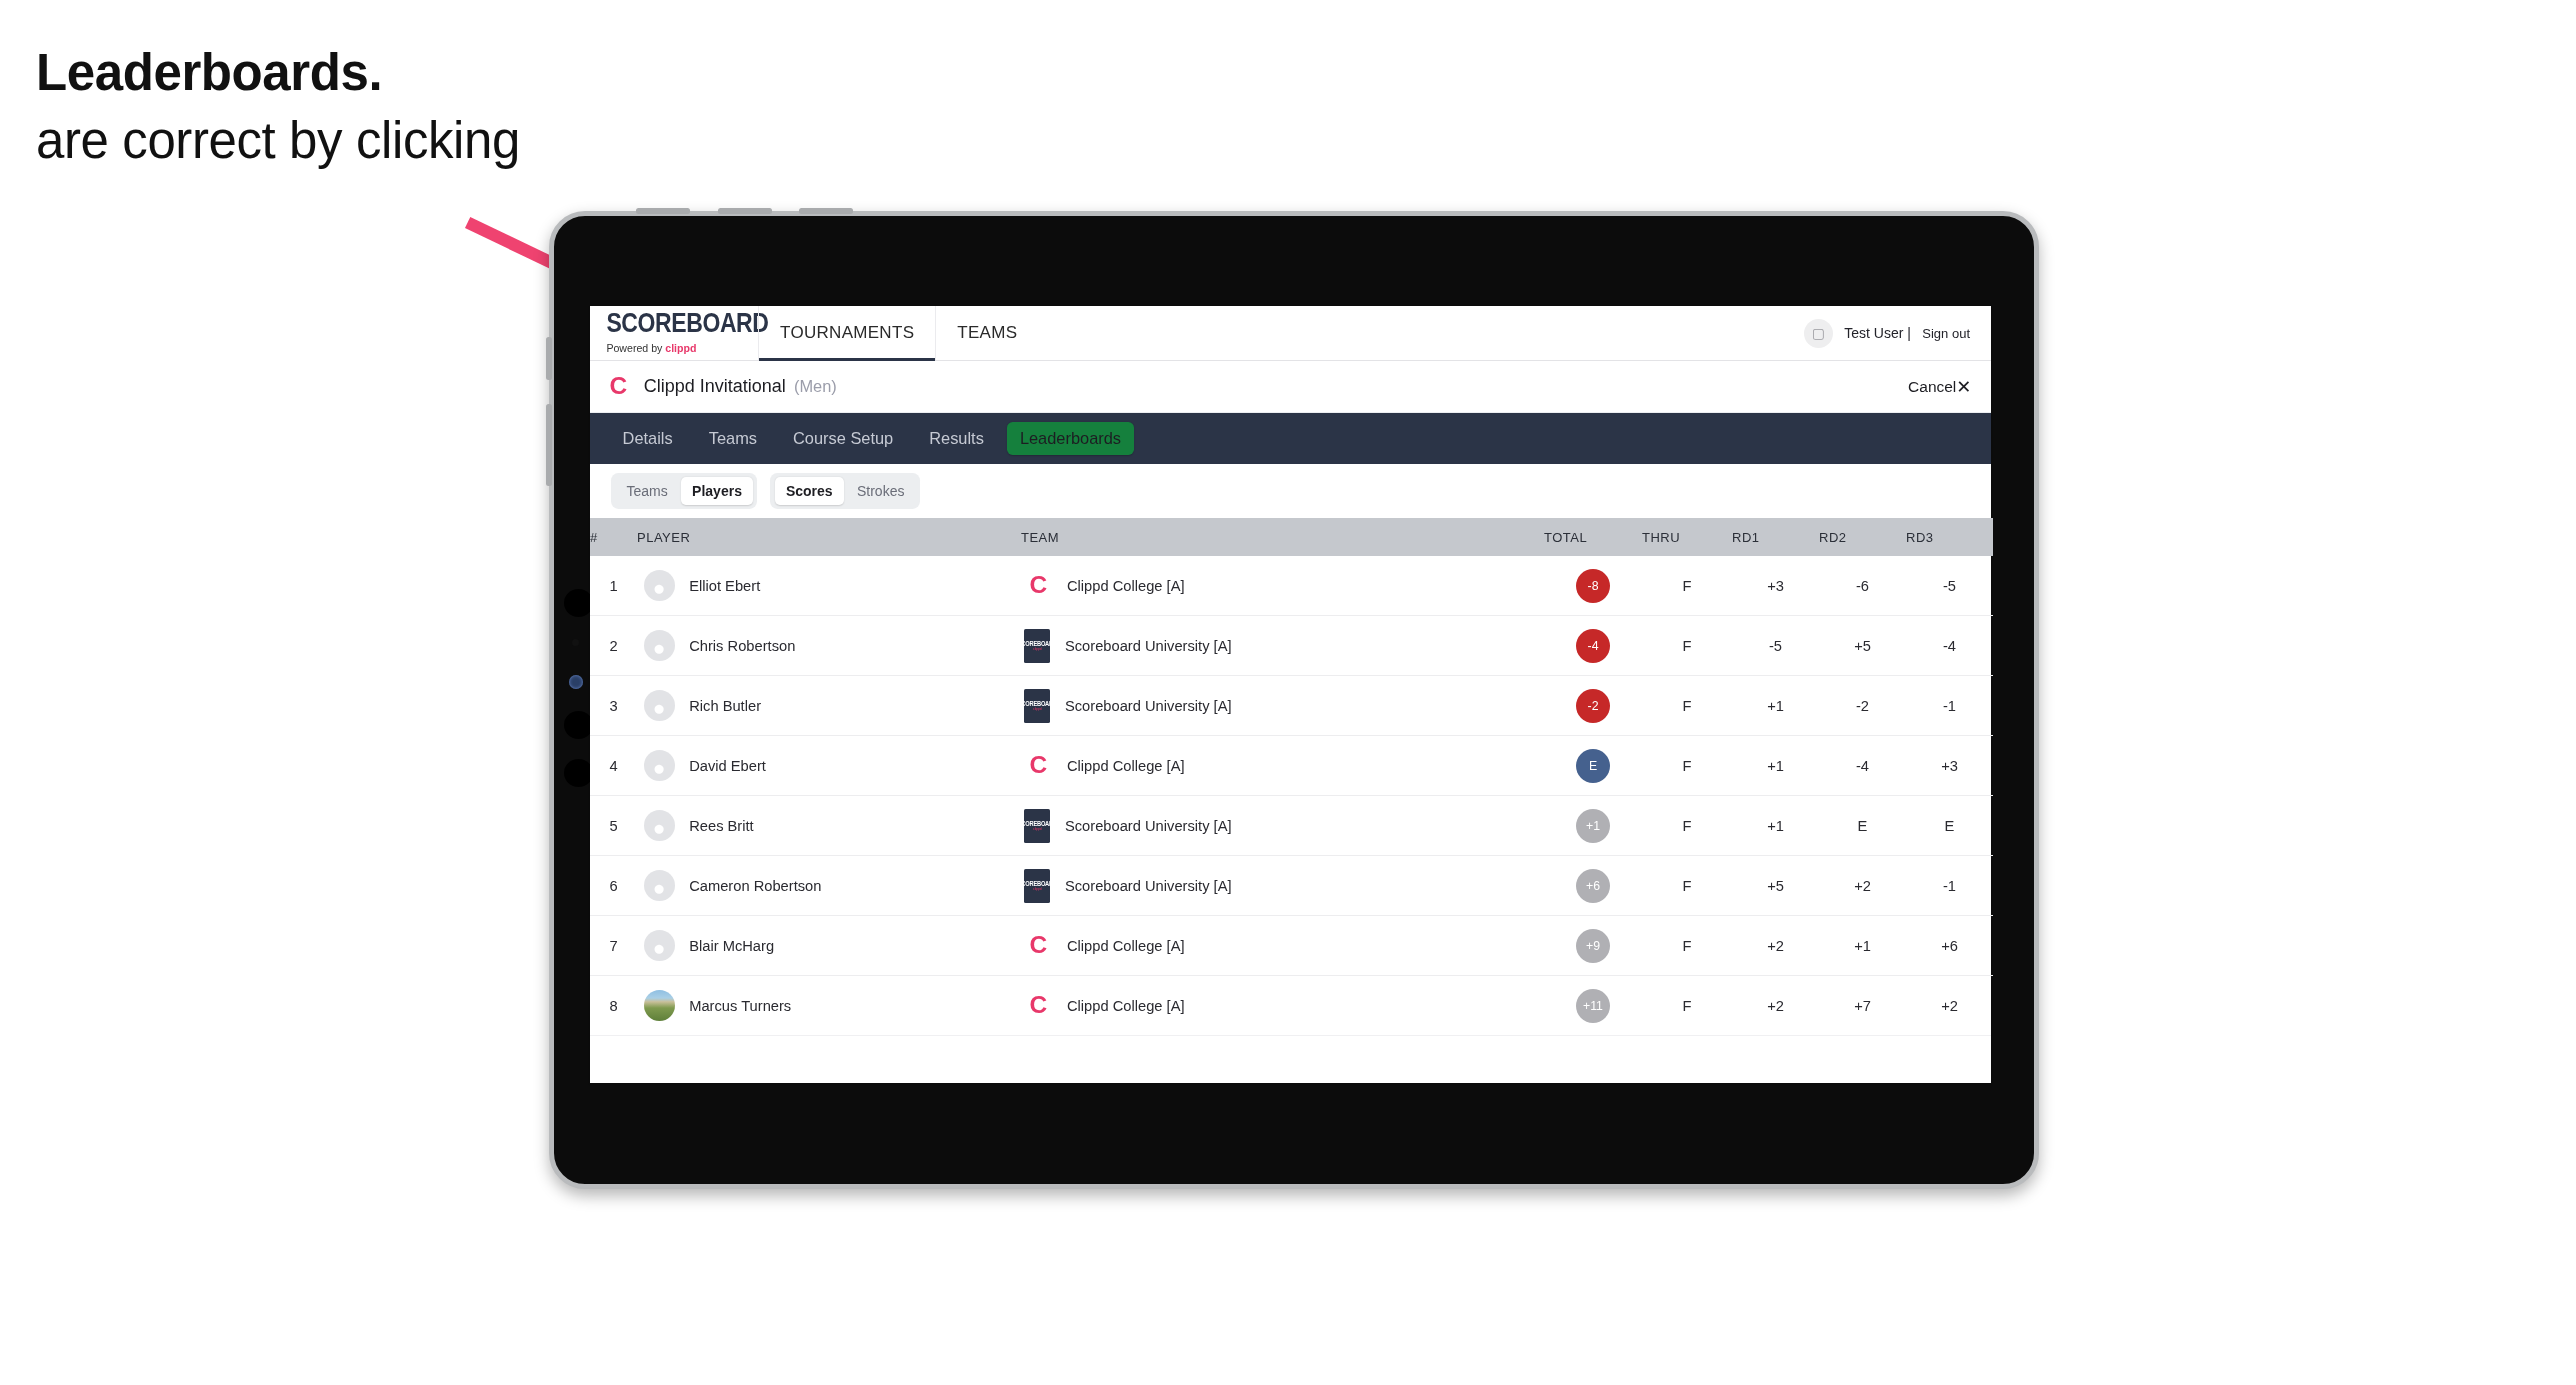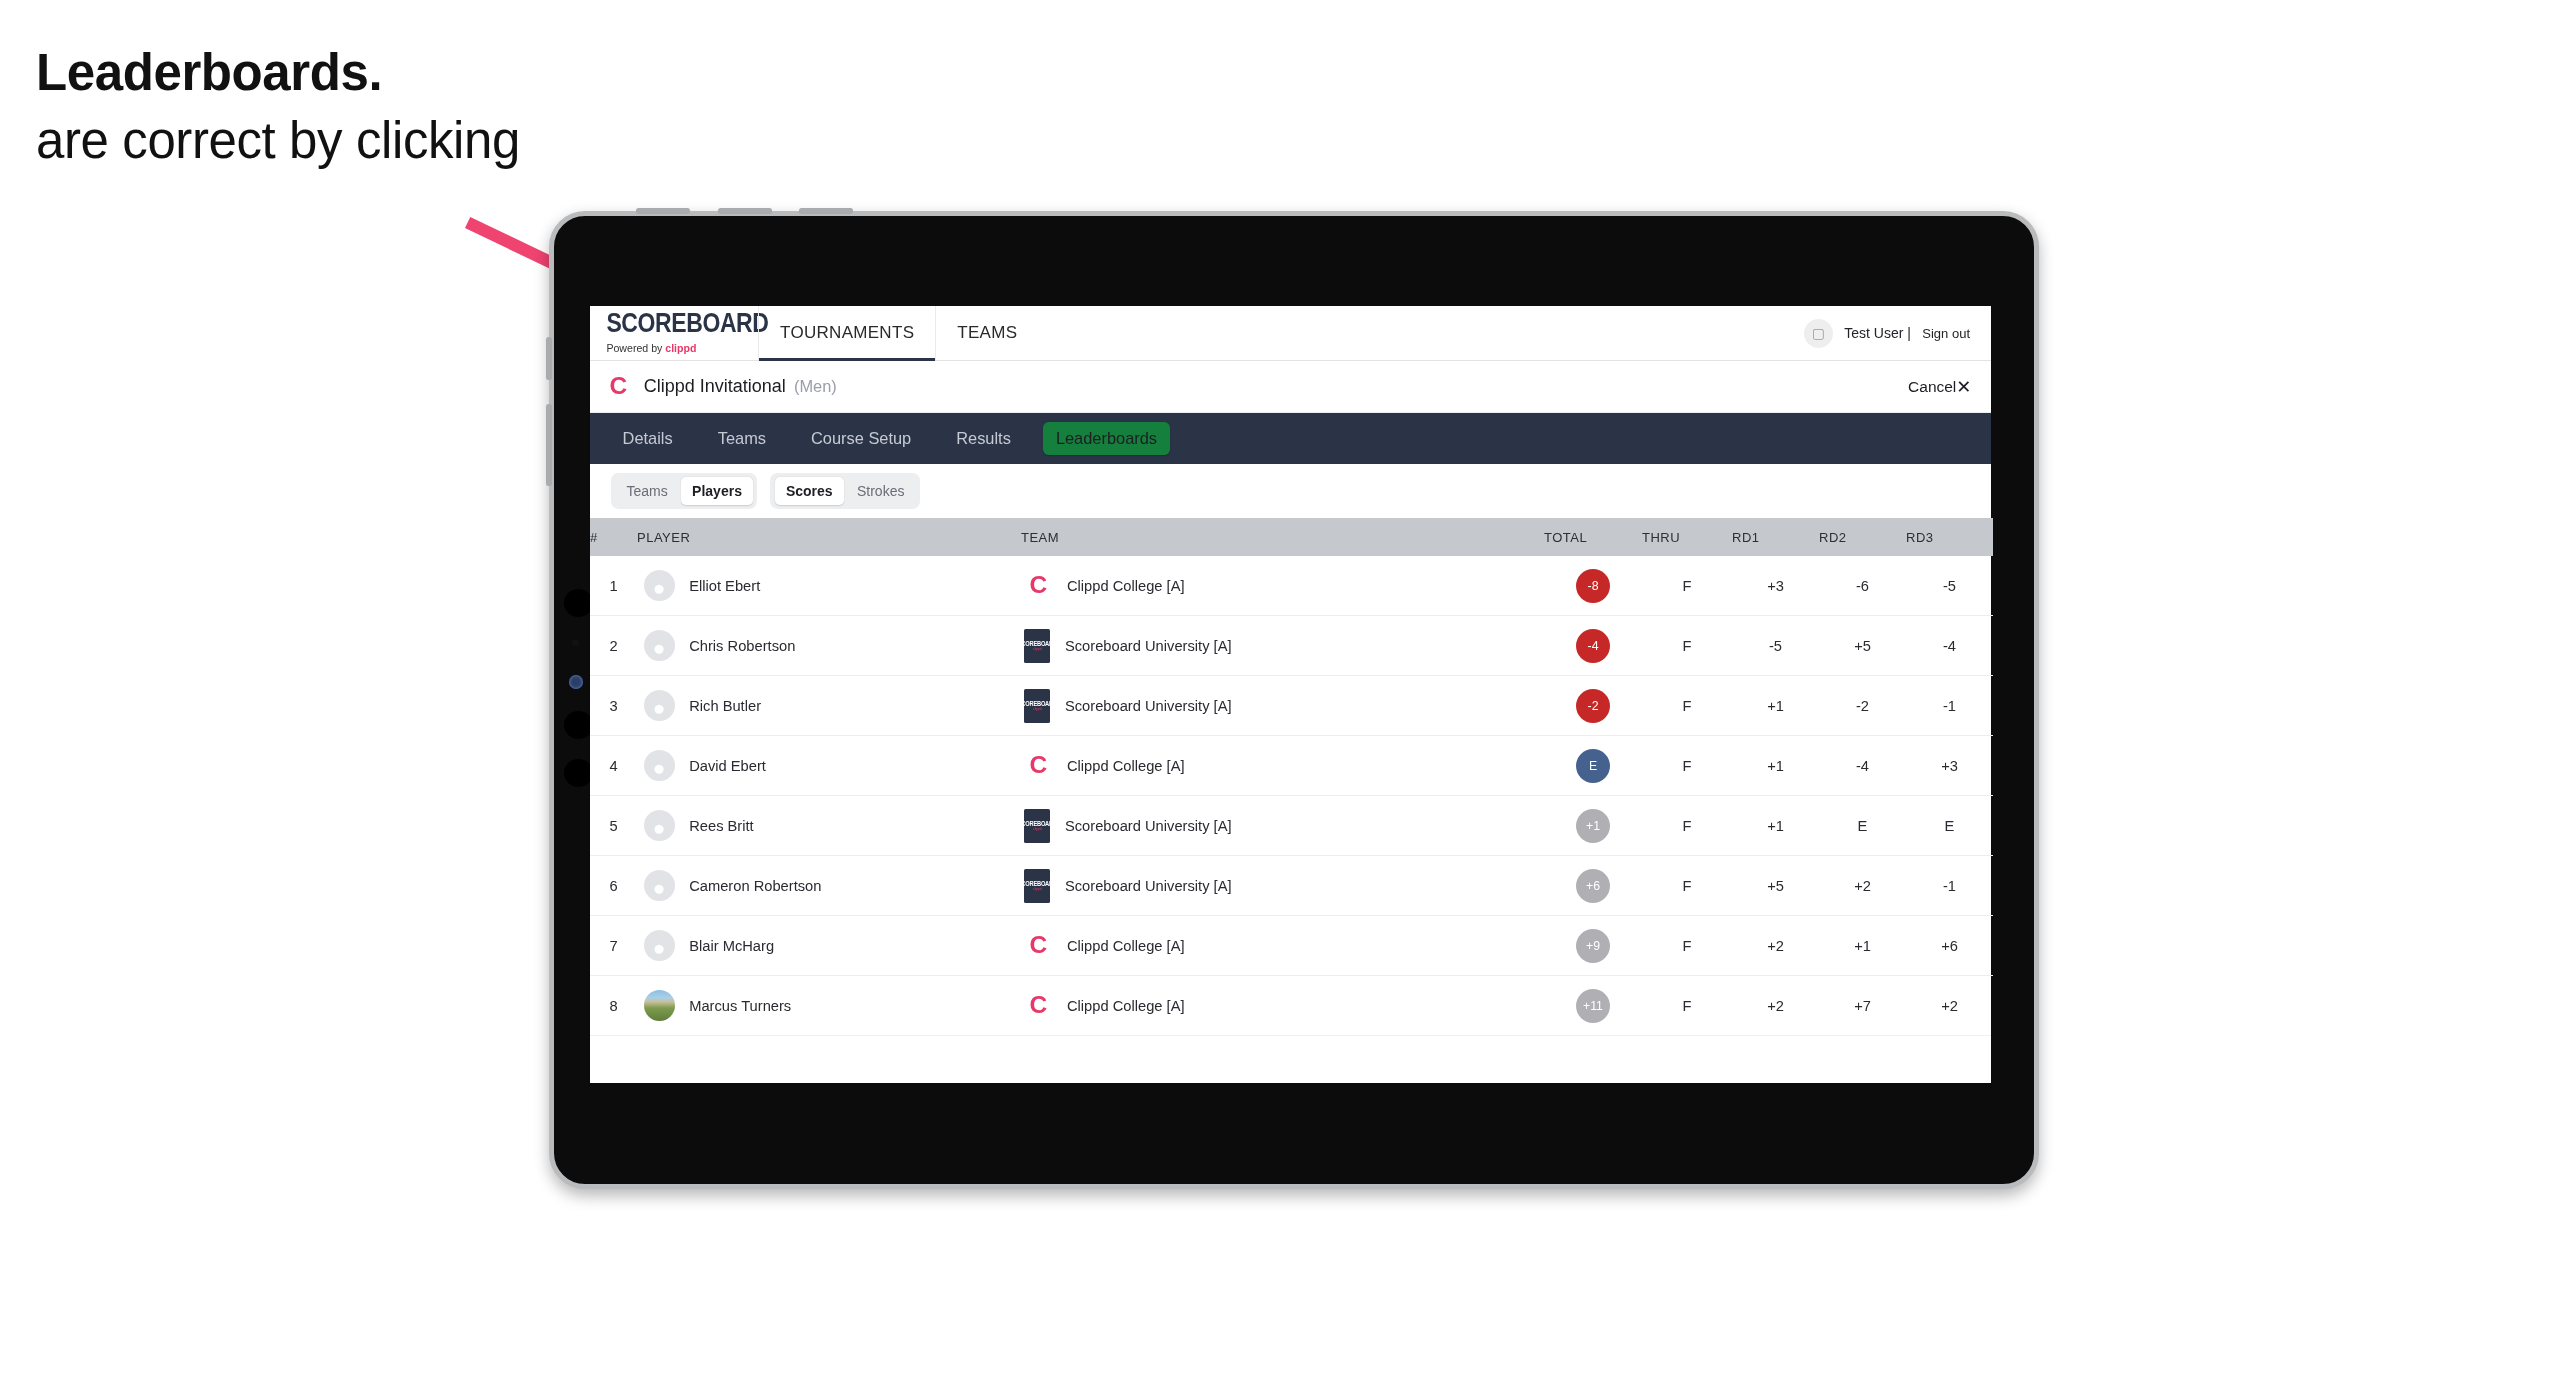--- a/index.html
+++ b/index.html
@@ -103,21 +103,21 @@
   #event-gender{font-size:16.4px;color:#9b9daa;margin-left:8.2px;}
   #cancel-btn{
     margin-left:auto;display:flex;align-items:center;gap:0;
     font-size:15.5px;color:#1d1d22;cursor:pointer;
   }
   #cancel-x{font-size:18px;}
 
   
   #section-tabs{
     background:#2b3447;height:51px;display:flex;align-items:center;
-    padding:0 19.6px;gap:19px;
+    padding:0 19.6px;gap:10px;
   }
   .sec-tab{
     font-size:16.4px;color:#c6cad4;padding:7.4px 13px;border-radius:5.7px;cursor:pointer;
   }
   .sec-tab.active{background:#15803d;color:#1d1d22;box-shadow:0 0.8px 1.6px rgba(0,0,0,.2);}
 
   
   #filters{
     height:54px;display:flex;align-items:center;padding:0 21px;gap:13px;background:#fff;
   }

